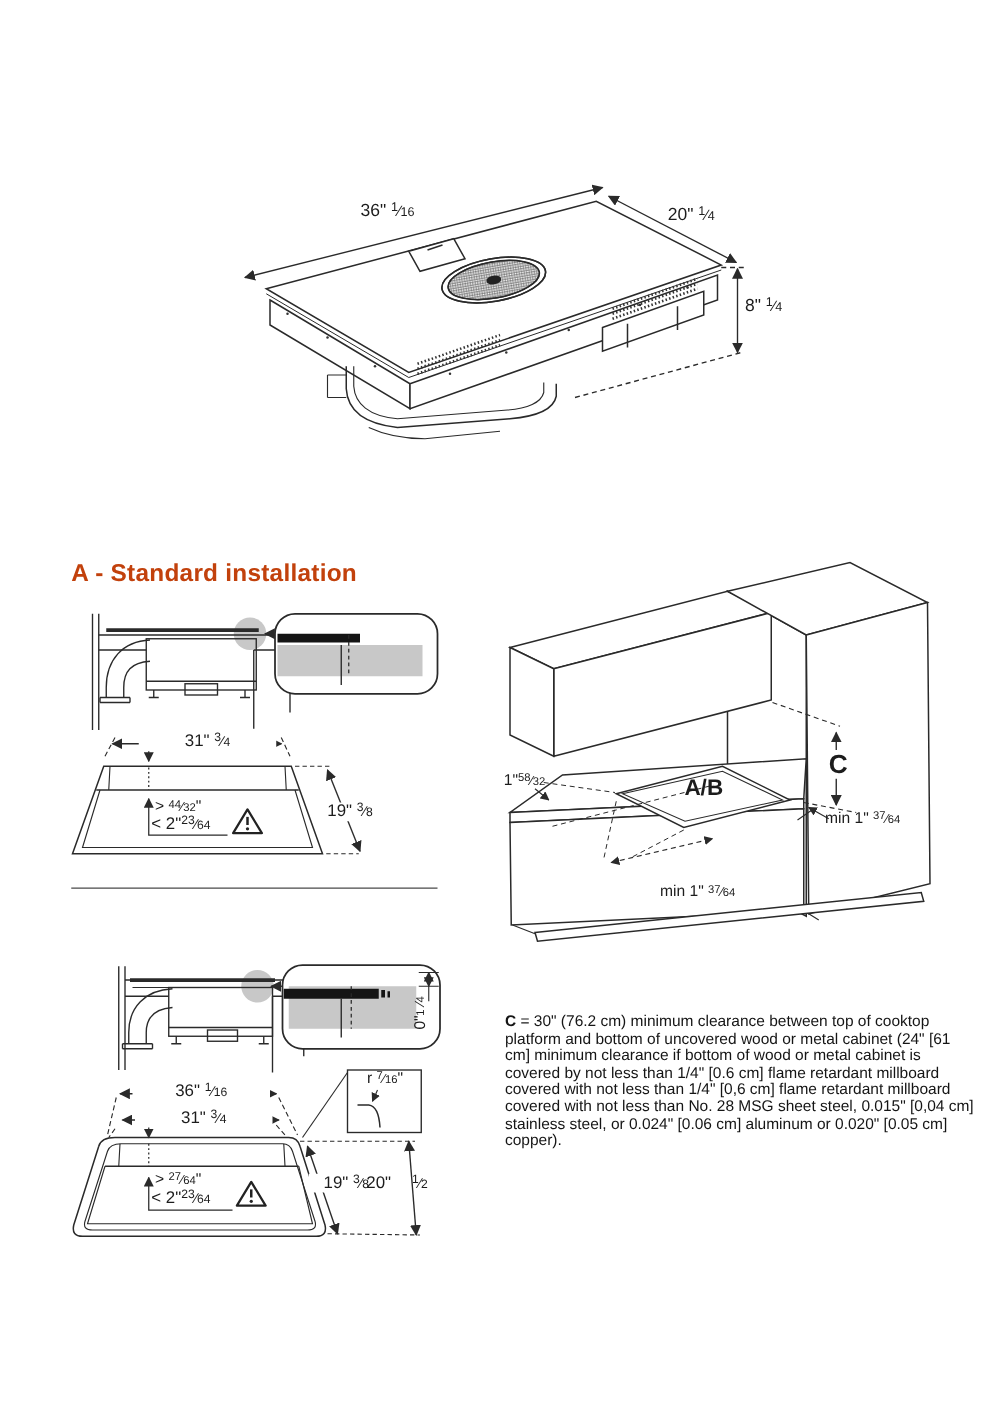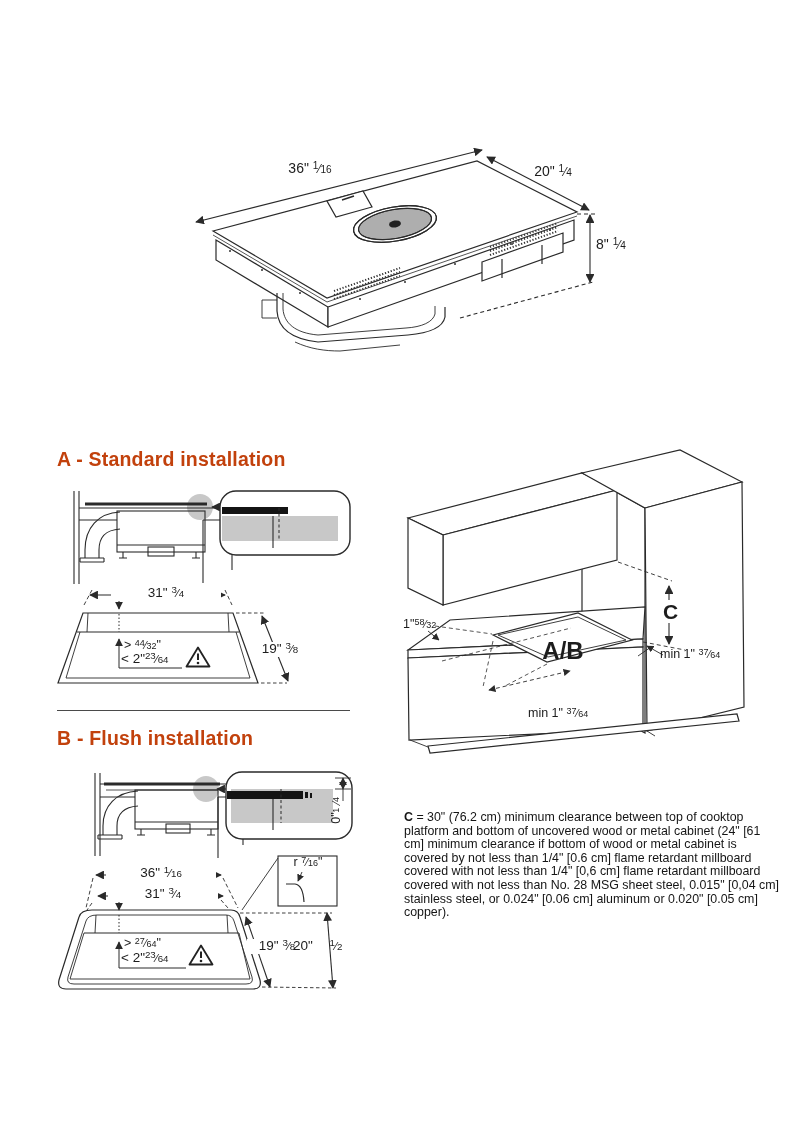--- a/index.html
+++ b/index.html
@@ -153,21 +153,20 @@
   <div class="lbl c bg" style="left:250px;top:642px;width:54px"><span class="frac">19" <span class="fn">3</span><span class="fs">⁄</span><span class="fd">8</span></span></div>
   <div class="lbl sz12" style="left:124px;top:639px"><span class="frac">&gt; <span class="fn">44</span><span class="fs">⁄</span><span class="fd">32</span>"</span></div>
   <div class="lbl" style="left:121px;top:652px"><span class="frac">&lt; 2"<span class="fn">23</span><span class="fs">⁄</span><span class="fd">64</span></span></div>
   <svg class="warn" style="left:184px;top:645px" width="28" height="24" viewBox="0 0 28 24">
     <path d="M14,2.5 L25.5,21.5 H2.5 Z" fill="none" stroke="#222" stroke-width="1.8" stroke-linejoin="round"></path>
     <path d="M14,8.5 L14,15" stroke="#222" stroke-width="2"></path>
     <circle cx="14" cy="18" r="1.3" fill="#222"></circle>
   </svg>
 
   <div class="divider" style="left:57px;top:710px;width:293px"></div>
-  <div class="heading" style="left:57px;top:727px">B - Flush installation</div>
 
   <svg style="left:65px;top:765px" width="300" height="110" viewBox="0 0 300 110">
     <defs>
       <marker id="xb-a" viewBox="0 0 10 10" refX="9" refY="5" markerWidth="8" markerHeight="8" orient="auto-start-reverse">
         <path d="M0 0L10 5L0 10z" fill="#2a2a2a"></path>
       </marker>
     </defs>
     <circle cx="141" cy="24" r="13" fill="#c8c8c8"></circle>
     <g stroke="#2a2a2a" stroke-width="1.1" fill="none">
       <path d="M30,8 L30,91 M35,8 L35,91"></path>
@@ -276,20 +275,20 @@
       <path d="M223,117 L277,136 M248,197 L290,205" fill="none" stroke-width="0.9" stroke-dasharray="4 3"></path>
       <path d="M274,141 L274,199" fill="none" stroke-width="1.1" marker-start="url(#cb-a)" marker-end="url(#cb-a)"></path>
       <path d="M268,210 L252,201" fill="none" stroke-width="0.9" marker-end="url(#cb-a)"></path>
       <path d="M243,211 L256,202" fill="none" stroke-width="0.9"></path>
 
       <path d="M94,245 L175,226" fill="none" stroke-width="0.9" stroke-dasharray="4 3" marker-start="url(#cb-a)" marker-end="url(#cb-a)"></path>
       <path d="M98,196 L88,242 M152,219 L110,241" fill="none" stroke-width="0.8" stroke-dasharray="4 3"></path>
     </g>
   </svg>
   <div class="lbl sz12" style="left:403px;top:618px"><span class="frac">1"<span class="fn">58</span><span class="fs">⁄</span><span class="fd">32</span></span></div>
-  <div class="lbl bold c" style="left:531px;top:638px;width:64px;font-size:24px">A/B</div>
+  <div class="lbl bold c" style="left:531px;top:621px;width:64px;font-size:18px">A/B</div>
   <div class="lbl bold bg" style="left:660px;top:600px;font-size:21px">C</div>
   <div class="lbl sz12" style="left:660px;top:648px"><span class="frac">min 1" <span class="fn">37</span><span class="fs">⁄</span><span class="fd">64</span></span></div>
   <div class="lbl sz12" style="left:528px;top:707px"><span class="frac">min 1" <span class="fn">37</span><span class="fs">⁄</span><span class="fd">64</span></span></div>
 
   <div class="note"><span class="bold">C</span><span> = 30" (76.2 cm) minimum clearance between top of cooktop platform and bottom of uncovered wood or metal cabinet (24" [61 cm] minimum clearance if bottom of wood or metal cabinet is covered by not less than 1/4" [0.6 cm] flame retardant millboard covered with not less than 1/4" [0,6 cm] flame retardant millboard covered with not less than No. 28 MSG sheet steel, 0.015" [0,04 cm] stainless steel, or 0.024" [0.06 cm] aluminum or 0.020" [0.05 cm] copper).</span></div>
 
 </div>
 
 </body></html>

